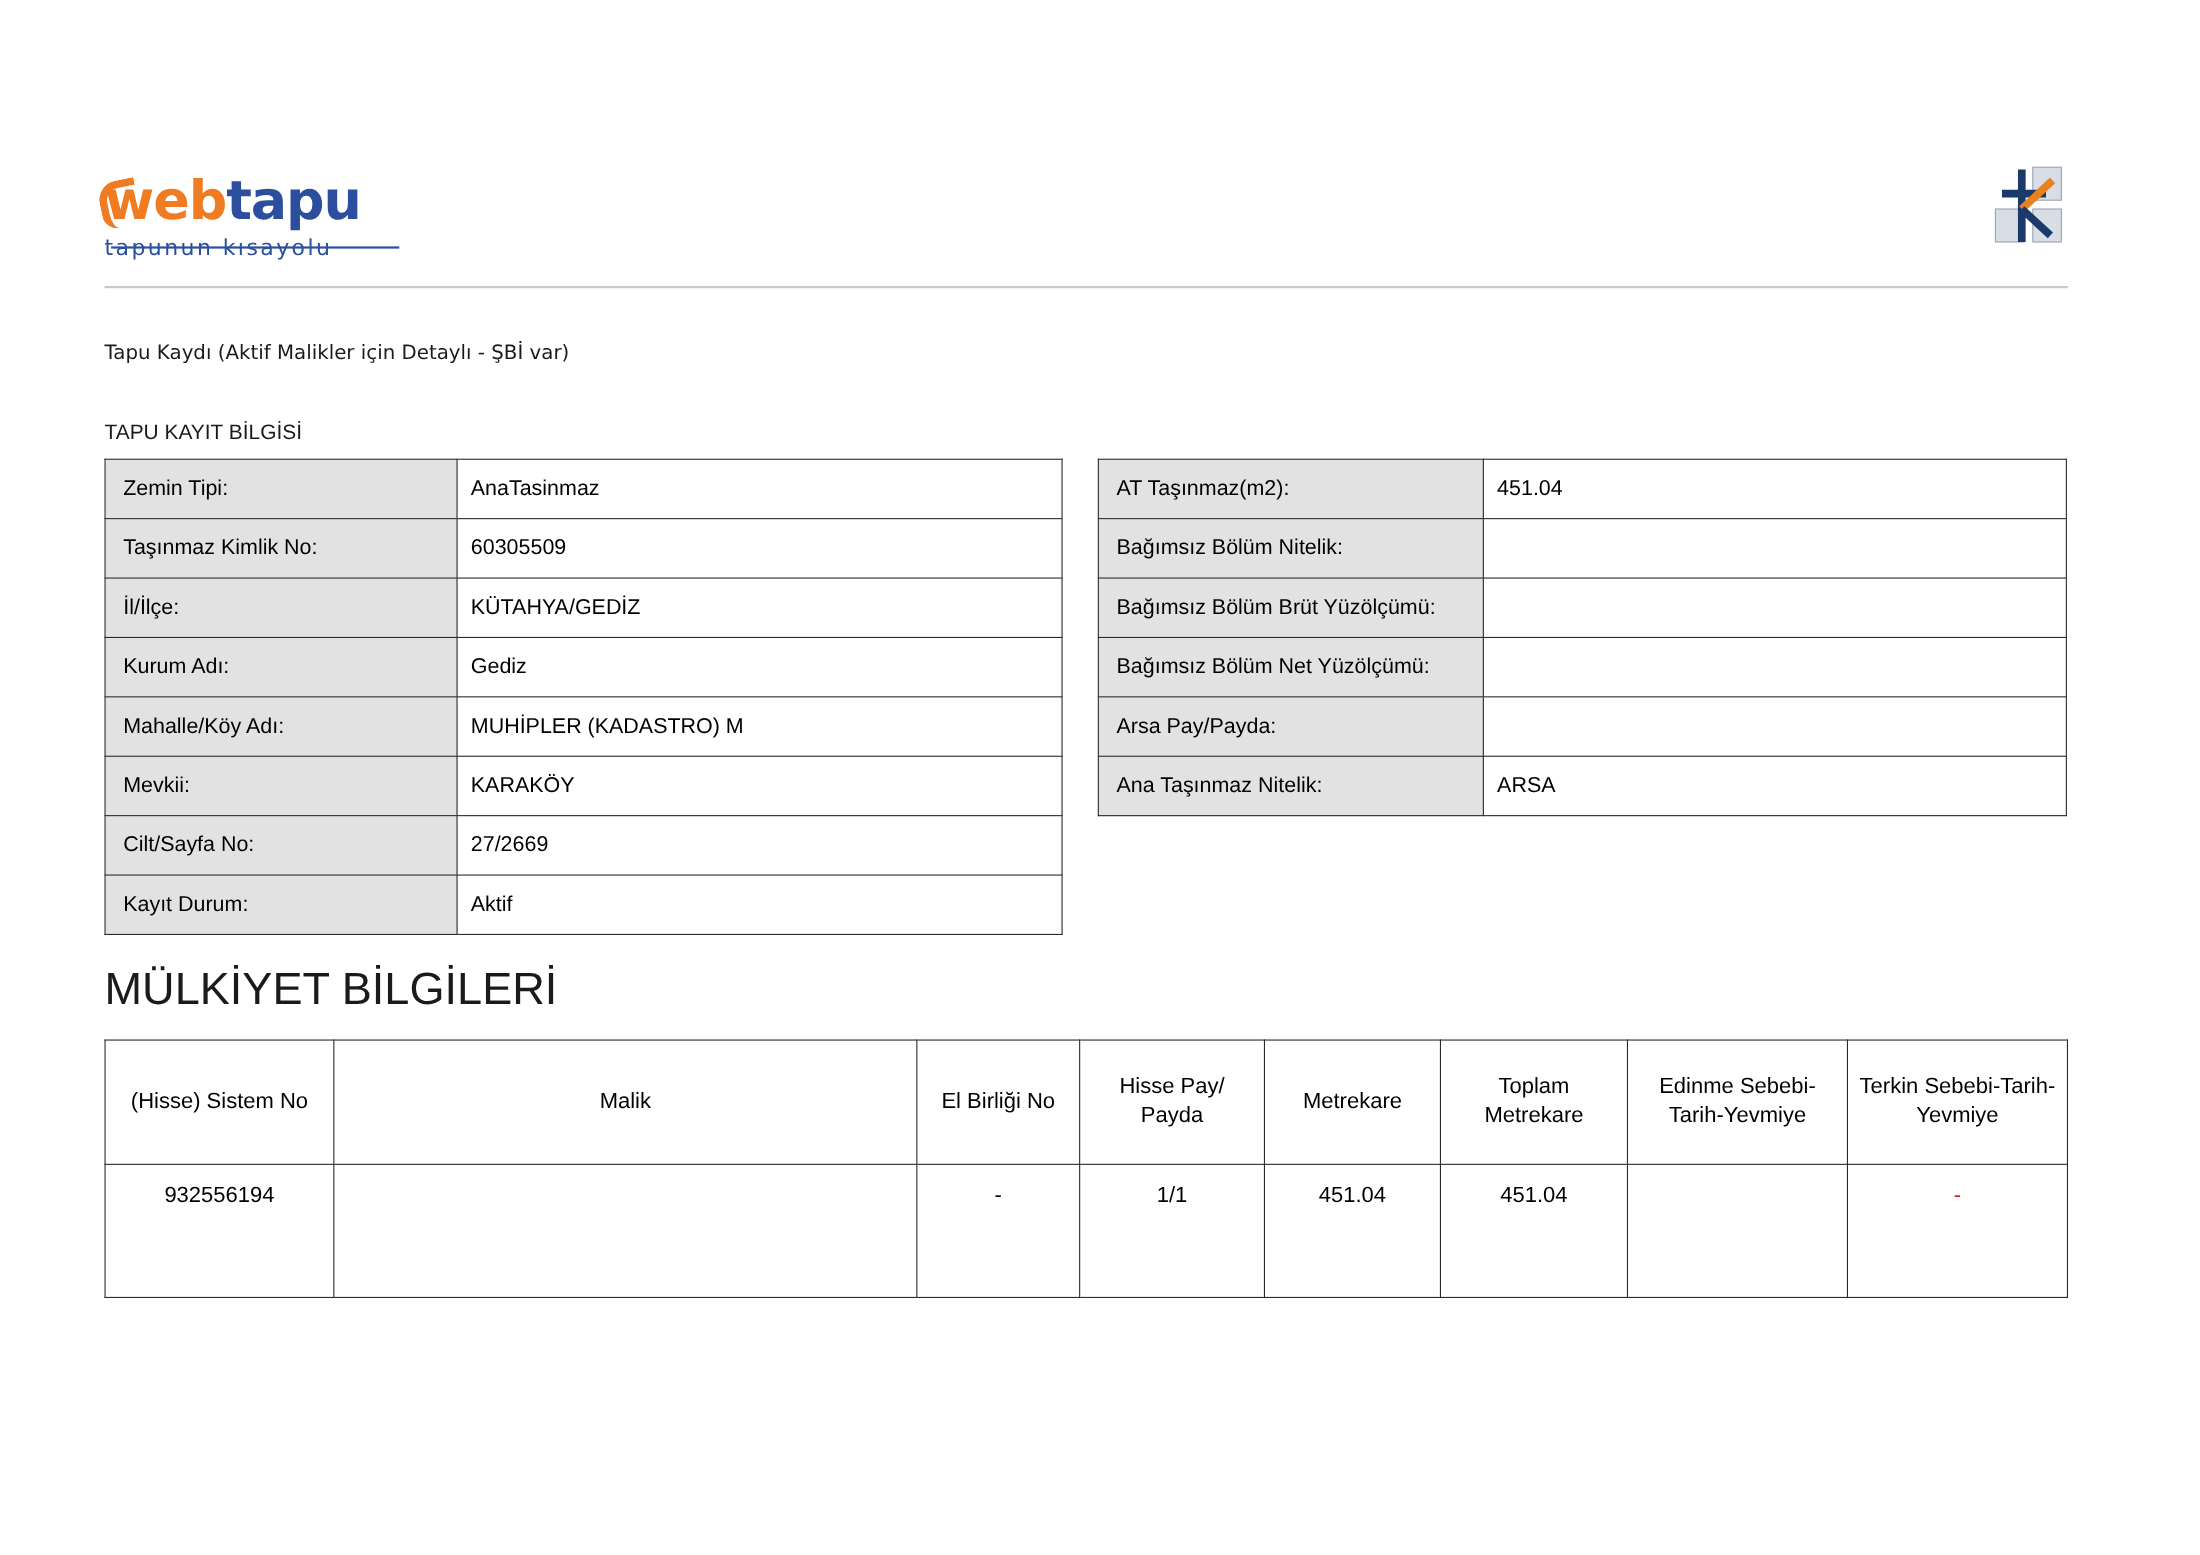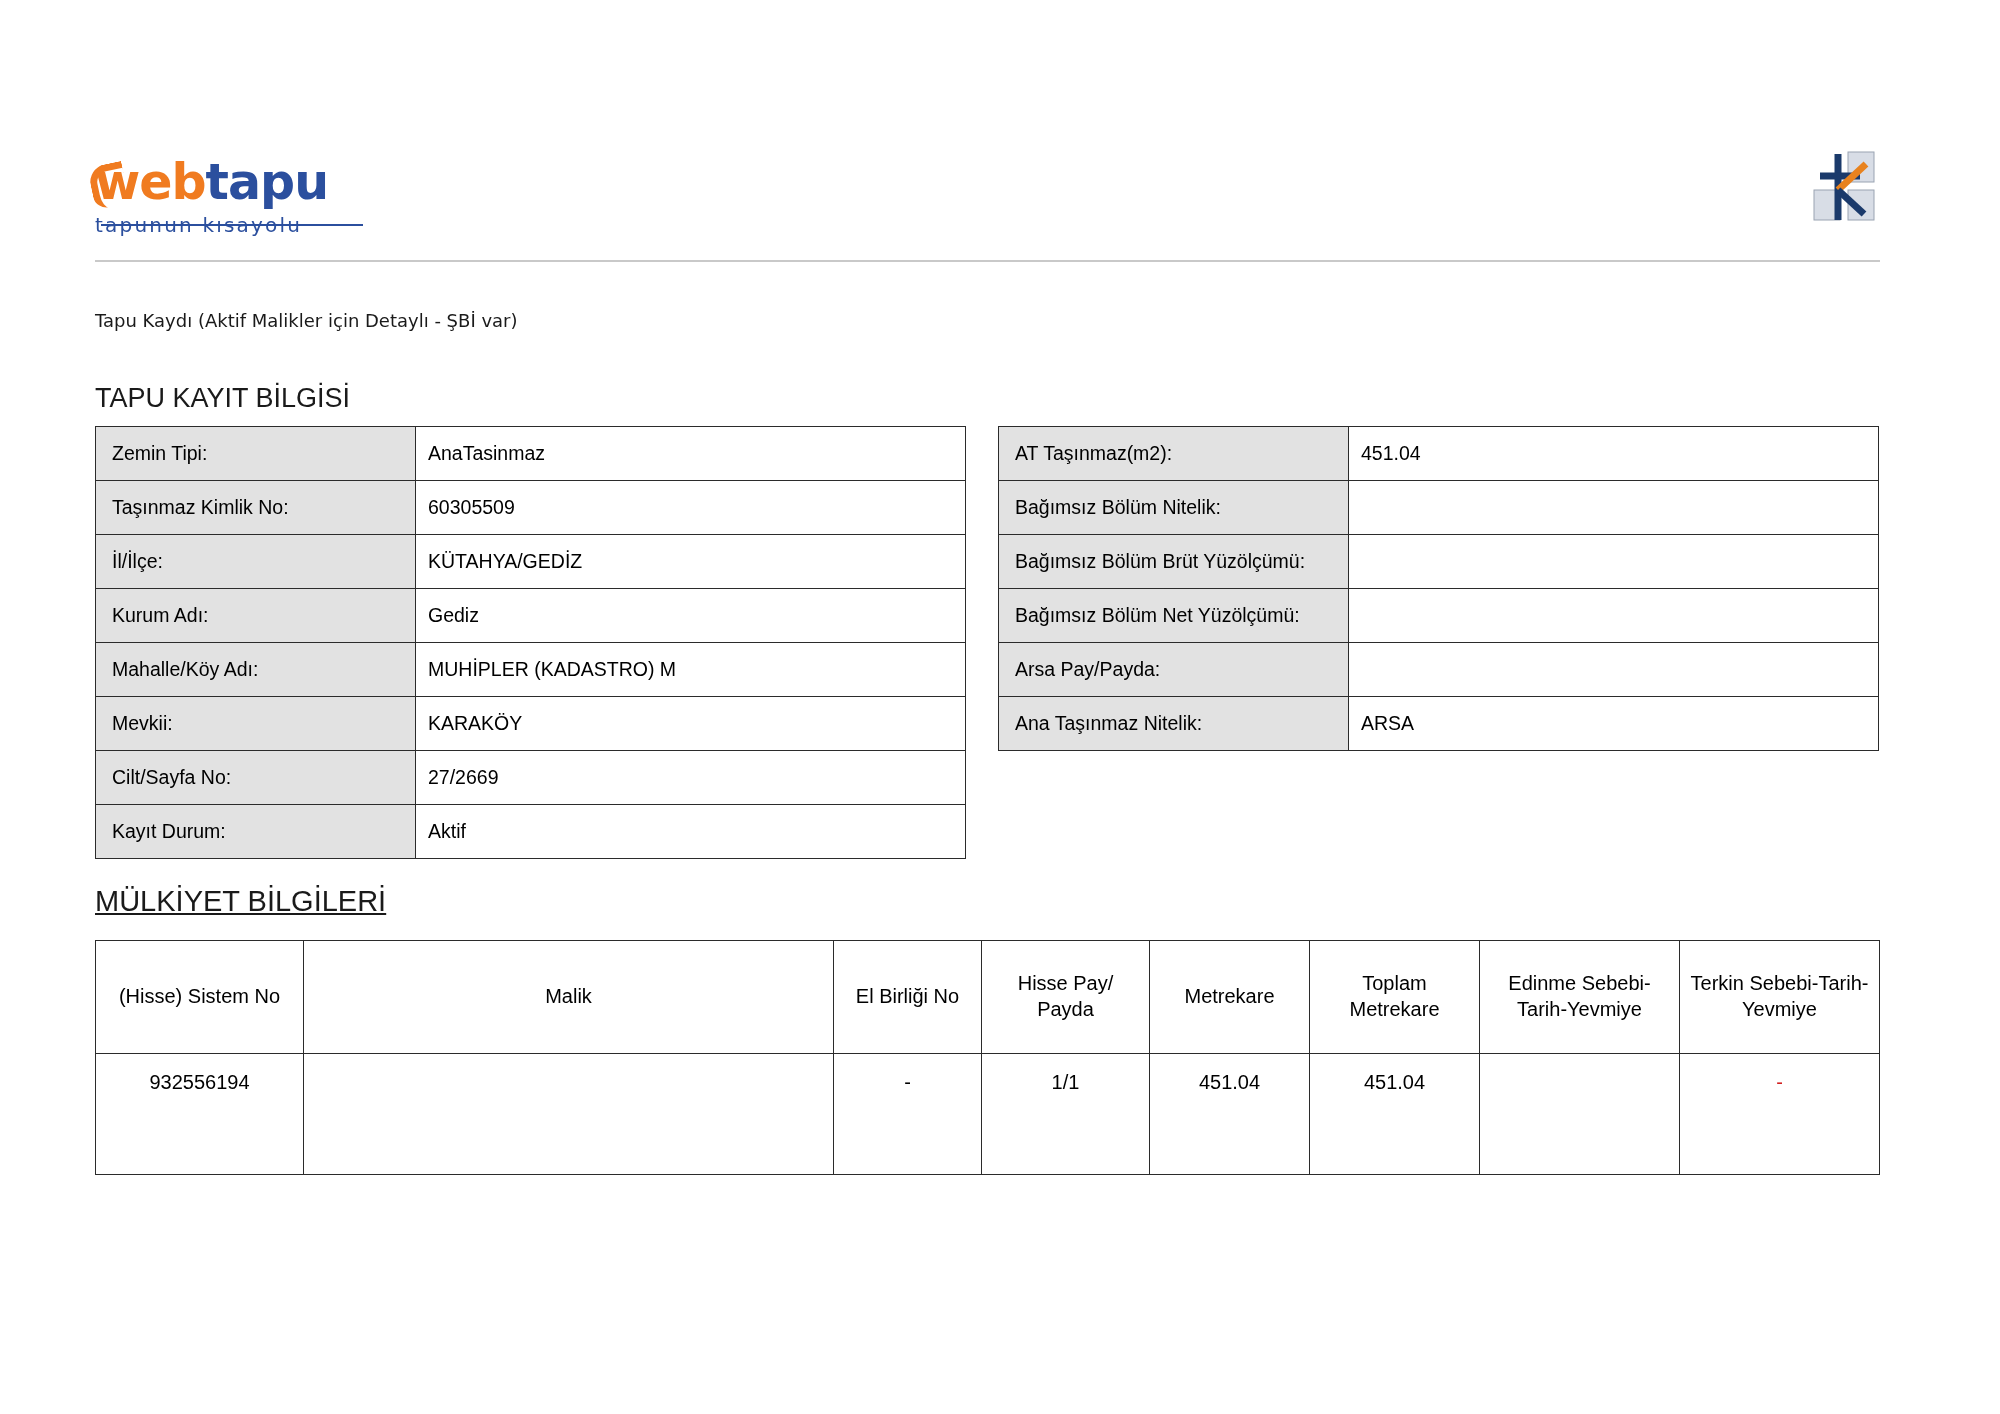--- a/index.html
+++ b/index.html
@@ -84,29 +84,28 @@
   
   .doc-title {
     margin-top: 48px;
     font-size: 18px;
     color: #1a1a1a;
     font-family: "DejaVu Sans", sans-serif;
   }
   .section-label {
     margin-top: 52px;
     margin-bottom: 12px;
-    font-size: 27px;
+    font-size: 19px;
     color: #1a1a1a;
   }
   .section-heading {
     margin-top: 26px;
     margin-bottom: 22px;
-    font-size: 29px;
+    font-size: 41px;
     color: #1a1a1a;
-    text-decoration: underline;
   }
 
   
   .info-wrap {
     display: flex;
     align-items: flex-start;
     gap: 32px;
   }
   table.info {
     border-collapse: collapse;

